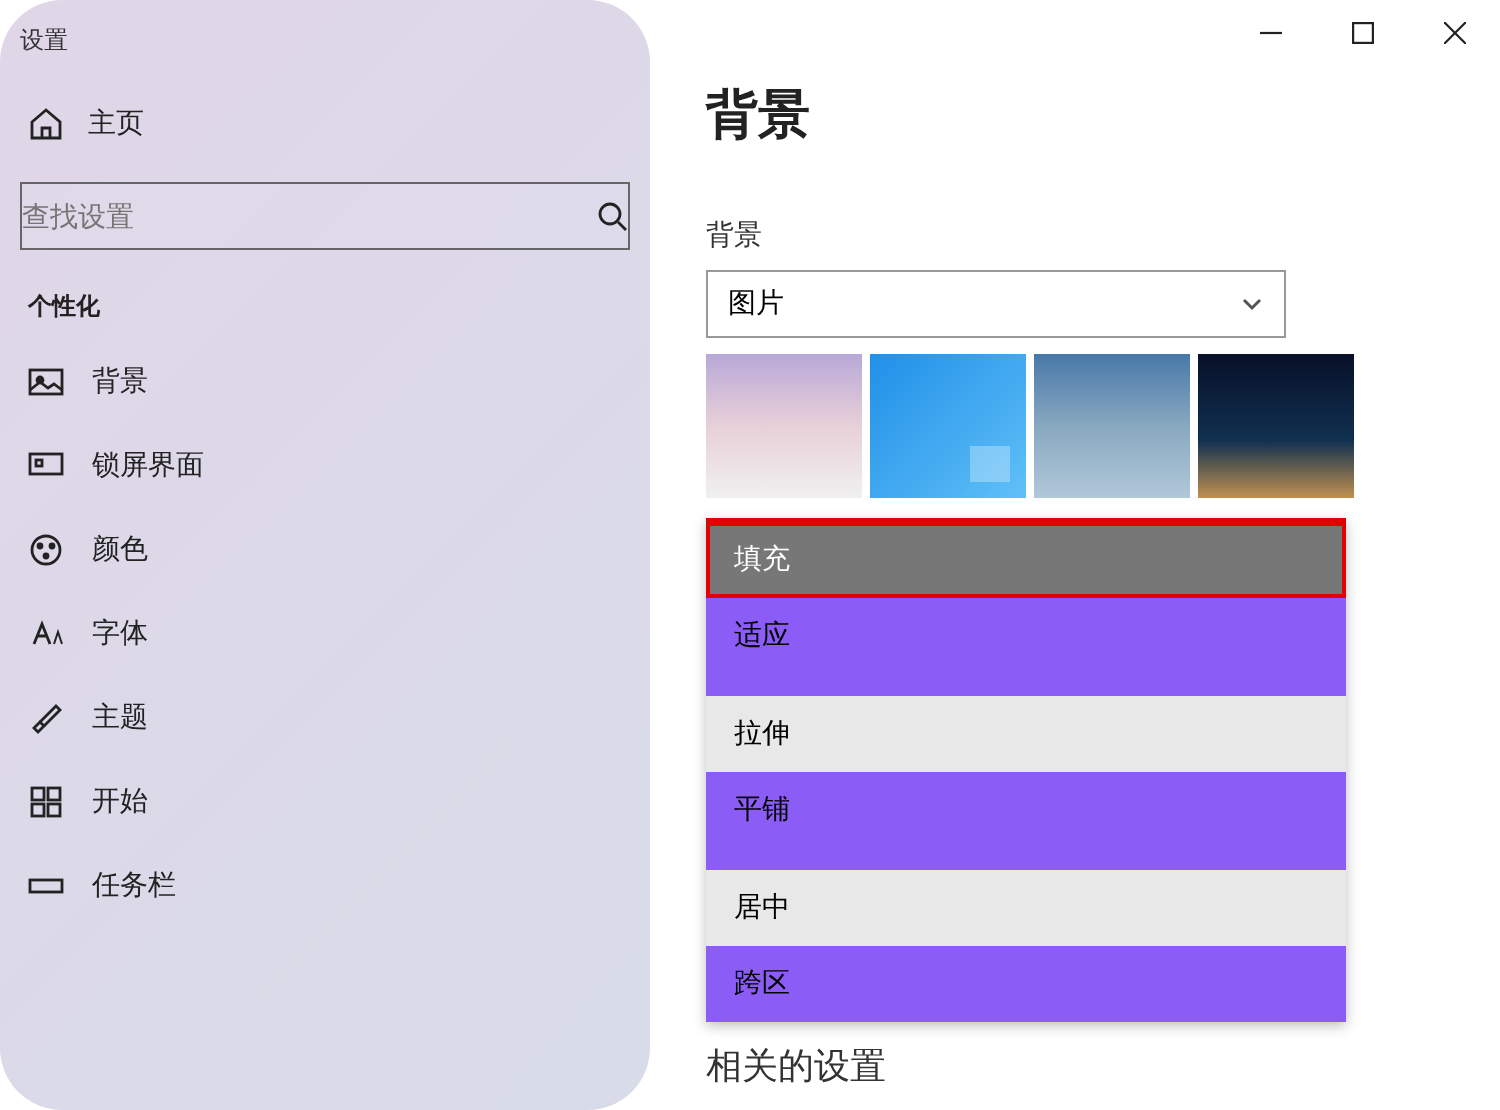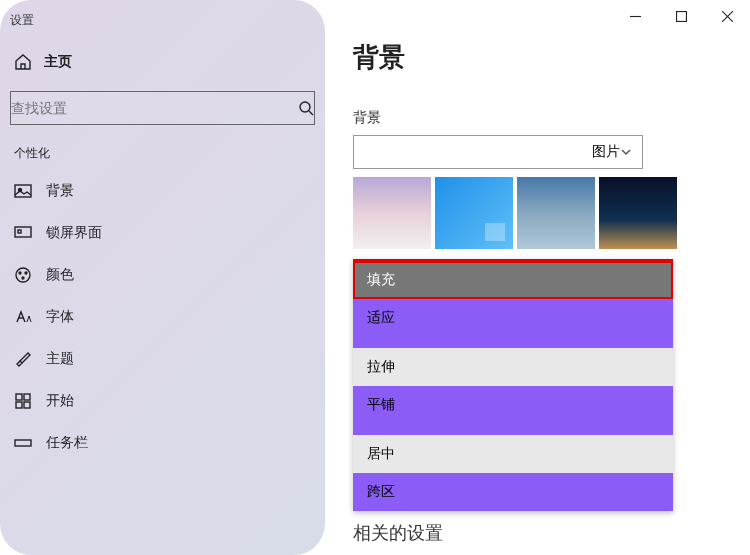--- a/index.html
+++ b/index.html
@@ -2,42 +2,42 @@
 <html><head>
 <meta charset="utf-8">
 <style>
 * { margin: 0; padding: 0; box-sizing: border-box; font-family: "Microsoft YaHei", sans-serif; }
 body { width: 750px; height: 555px; overflow: hidden; background: #fff; position: relative; }
 .window { display: flex; width: 100%; height: 100%; }
 
 
 .sidebar { width: 325px; height: 100%; background: linear-gradient(135deg, #e0d6e8 0%, #d8dce8 100%); padding: 8px 0 0 0; border-radius: 31px; }
 .sidebar-header { font-size: 12px; color: #333; padding: 4px 10px 8px 10px; }
-.home-row { display: flex; align-items: center; gap: 12px; padding: 10px 10px 10px 14px; margin-top: 6px; cursor: pointer; font-weight: bold; }
+.home-row { display: flex; align-items: center; gap: 12px; padding: 10px 10px 10px 14px; margin-top: 6px; cursor: pointer; }
 .home-row .icon { width: 18px; height: 18px; display: flex; align-items: center; justify-content: center; }
 .home-row span.lbl { font-size: 14px; color: #222; }
 .search-wrap { margin: 10px 10px 0 10px; }
 .search { display: flex; align-items: center; height: 34px; border: 1px solid #666; background: rgba(255,255,255,0.05); padding: 0 0; }
 .search input { flex: 1; border: none; outline: none; background: transparent; font-size: 14px; color: #555; }
 .search .icon { width: 16px; height: 16px; }
-.section-title { font-size: 12px; font-weight: normal; color: #222; padding: 20px 14px 8px 14px; }
+.section-title { font-size: 12px; font-weight: bold; color: #222; padding: 20px 14px 8px 14px; }
 .nav-item { display: flex; align-items: center; gap: 14px; padding: 12px 14px; cursor: pointer; }
 .nav-item .icon { width: 18px; height: 18px; display: flex; align-items: center; justify-content: center; color: #222; }
 .nav-item span.lbl { font-size: 14px; color: #222; }
 
 
 .titlebar { position: absolute; top: 0; right: 0; display: flex; height: 32px; }
 .titlebar .btn { width: 46px; height: 32px; display: flex; align-items: center; justify-content: center; cursor: pointer; }
 .titlebar svg { width: 11px; height: 11px; stroke: #222; stroke-width: 1; fill: none; }
 
 
 .main { flex: 1; padding: 40px 28px 0 28px; overflow: hidden; }
 .page-title { font-size: 26px; font-weight: 600; color: #222; margin-bottom: 34px; }
 .field-label { font-size: 14px; color: #333; margin-bottom: 8px; }
-.select { width: 290px; height: 34px; border: 1px solid #999; display: flex; align-items: center; justify-content: flex-end; padding: 0 10px; font-size: 14px; cursor: pointer; background: #fff; }
+.select { width: 290px; height: 34px; border: 1px solid #999; display: flex; align-items: center; justify-content: space-between; padding: 0 10px; font-size: 14px; cursor: pointer; background: #fff; }
 .select svg { width: 12px; height: 12px; stroke: #555; stroke-width: 1.5; fill: none; }
 .thumbs { display: flex; gap: 4px; margin-top: 8px; }
 .thumb { width: 78px; height: 72px; background: #ccc; cursor: pointer; }
 .thumb.a { background: linear-gradient(180deg, #b8a8d8 0%, #e8d0d8 50%, #f0f0f0 100%); }
 .thumb.b { background: linear-gradient(135deg, #2090e8 0%, #60c0f8 100%); position: relative; }
 .thumb.b::after { content:''; position:absolute; right:8px; bottom:8px; width:20px; height:18px; background: rgba(255,255,255,0.3); }
 .thumb.c { background: linear-gradient(180deg, #4878a8 0%, #88a8c0 50%, #b0c8d8 100%); }
 .thumb.d { background: linear-gradient(180deg, #081028 0%, #103050 60%, #c09050 100%); }
 
 

